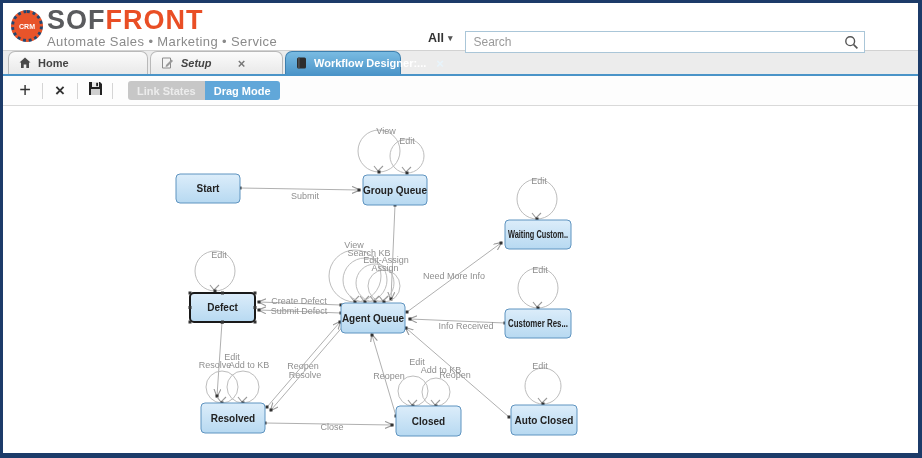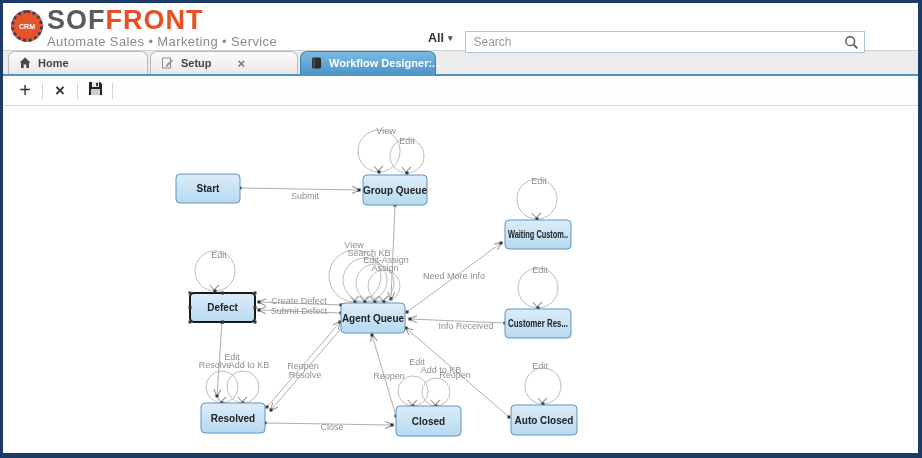--- a/index.html
+++ b/index.html
@@ -33,22 +33,22 @@
   
   .tabstrip { height:24px; background:#ececec; border-top:1px solid #d2d2d2; flex:0 0 auto;
               display:flex; align-items:flex-end; padding-left:5px; }
   .tab { height:23px; display:flex; align-items:center; padding:0 10px;
          border:1px solid #b9b9b9; border-bottom:none; border-radius:7px 7px 0 0;
          background:linear-gradient(#fbfbfb,#e9e9e9); margin-right:2px; cursor:pointer; }
   .tab .ticon { margin-right:7px; display:flex; }
   .tab .tlabel { font-size:11px; font-weight:bold; color:#444; white-space:nowrap; }
   .tab .tclose { font-size:13px; font-weight:bold; color:#777; margin-left:26px; cursor:pointer; line-height:1; }
   .tab.home { width:140px; }
-  .tab.setup { width:148px; }
-  .tab.active { width:136px; background:linear-gradient(#79bbe2,#4d96c9); border-color:#3d7fae; }
+  .tab.setup { width:133px;font-style:italic; }
+  .tab.active { width:116px; background:linear-gradient(#79bbe2,#4d96c9); border-color:#3d7fae; }
   .tab.active .tlabel { color:#fff; }
   .tab.active .tclose { color:#e8f4fb; margin-left:10px; }
 
   
   .blueline { height:2px; background:#4a94c8; flex:0 0 auto; }
   .toolbar { height:30px; background:#fdfdfd; border-bottom:1px solid #d9d9d9; flex:0 0 auto;
              display:flex; align-items:center; padding-left:10px; }
   .tbtn { width:24px; height:22px; display:flex; align-items:center; justify-content:center;
           cursor:pointer; color:#333; }
   .tbtn.plus { font-size:20px; font-weight:normal; }
@@ -142,20 +142,24 @@
       <span>
         <svg width="15" height="15" viewBox="0 0 15 15">
           <path d="M1 1 h11 l2 2 v11 h-13 z" fill="#222"></path>
           <rect x="4" y="1" width="7" height="5" fill="#e8e8e8"></rect>
           <rect x="8.2" y="1.8" width="1.8" height="3.4" fill="#222"></rect>
           <rect x="3" y="8" width="9" height="6" fill="#cfcfcf"></rect>
         </svg>
       </span>
     </div>
     <div class="tsep"></div>
+    <div class="seg">
+      <div class="segbtn inactive">Link States</div>
+      <div class="segbtn activeb">Drag Mode</div>
+    </div>
   </div>
 
   <div class="canvas">
     <svg id="diagram-svg" width="915" height="347" viewBox="0 0 915 347">
       <defs>
         <linearGradient id="nodegrad" x1="0" y1="0" x2="0" y2="1">
           <stop offset="0" stop-color="#dcedfa"></stop>
           <stop offset="1" stop-color="#b7d9f1"></stop>
         </linearGradient>
         <marker id="arrow" markerWidth="9" markerHeight="8" refX="7" refY="3.5" orient="auto">

